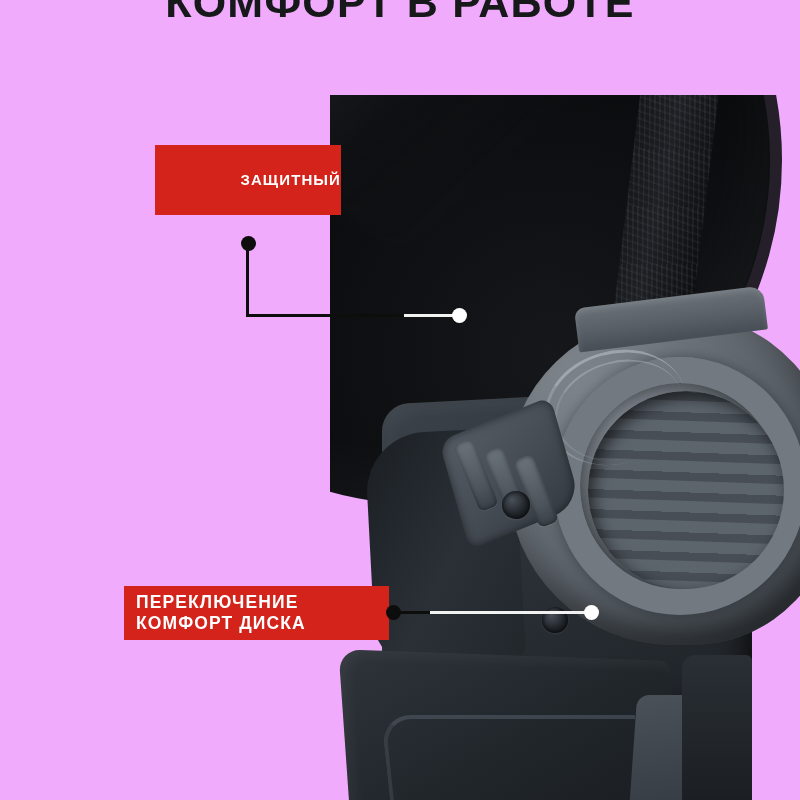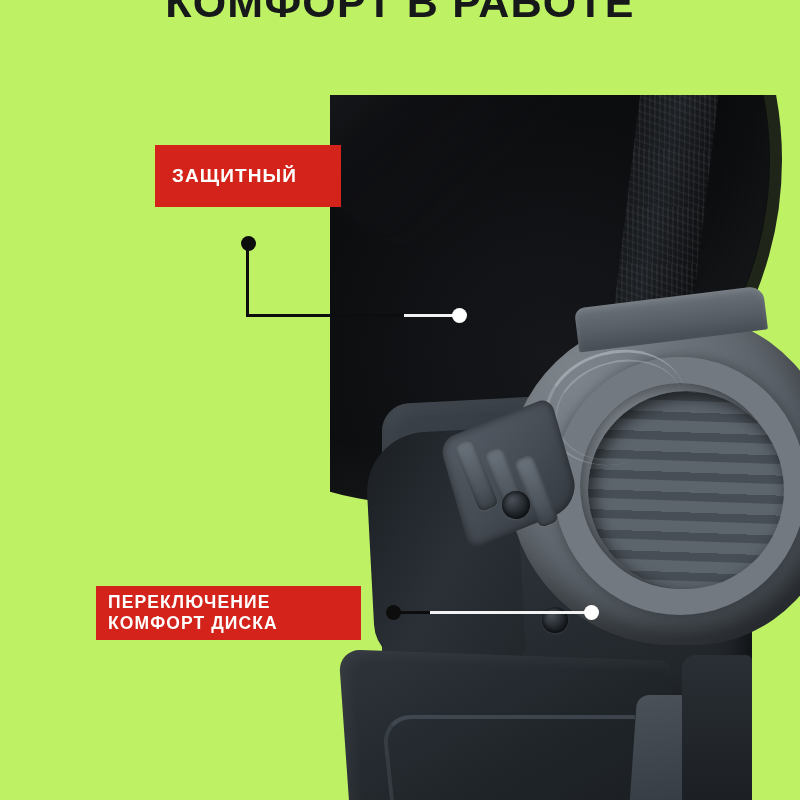--- a/index.html
+++ b/index.html
@@ -7,21 +7,21 @@
     padding: 0;
     background: #ffffff;
   }
   body {
     font-family: "Liberation Sans", sans-serif;
   }
   #page {
     position: relative;
     width: 800px;
     height: 800px;
-    background: #bef264;
+    background: #f0abfc;
     overflow: hidden;
   }
 
   
   .page-title {
     position: absolute;
     left: 0;
     top: -22px;
     width: 800px;
     text-align: center;
@@ -292,26 +292,27 @@
     line-height: 1.18;
     box-sizing: border-box;
     display: flex;
     flex-direction: column;
     justify-content: center;
   }
   #callout-guard {
     left: 155px;
     top: 145px;
     width: 186px;
-    height: 62px;
+    height: 70px;
     padding: 0 0 0 17px;
-    font-size: 19px;
+    font-size: 15px;
+    align-items: flex-end;
   }
   #callout-switch {
-    left: 96px;
+    left: 124px;
     top: 586px;
     width: 265px;
     height: 54px;
     padding: 0 0 0 12px;
     font-size: 17.5px;
   }
   .callout .line { display: block; }
 
   
   .leader-dot-black {

